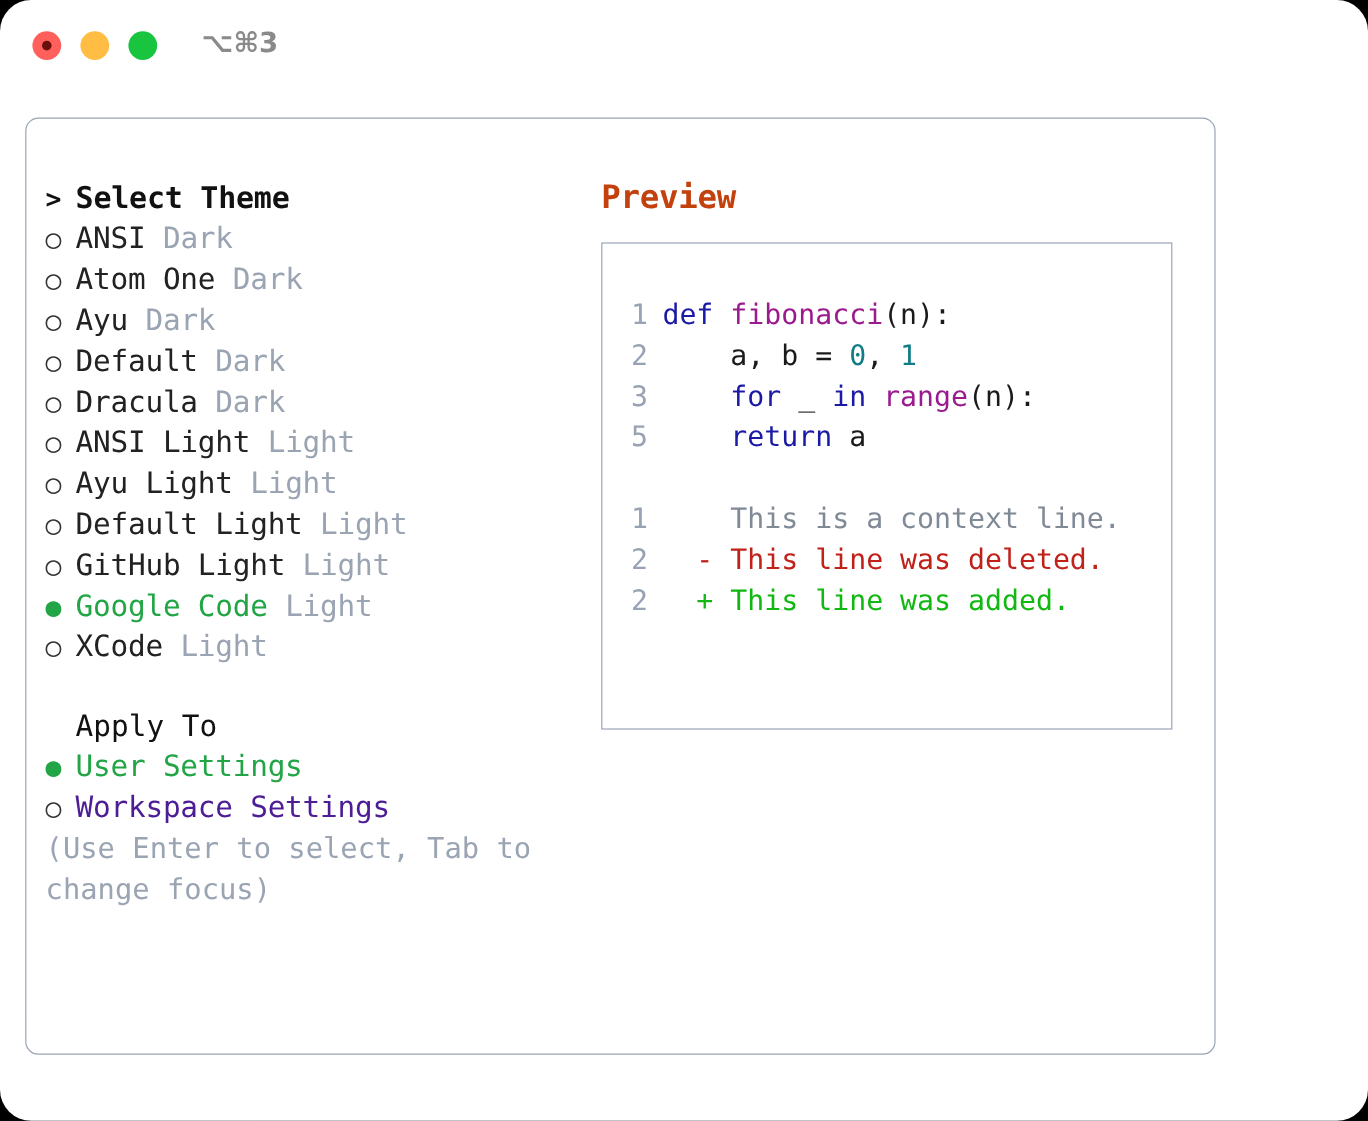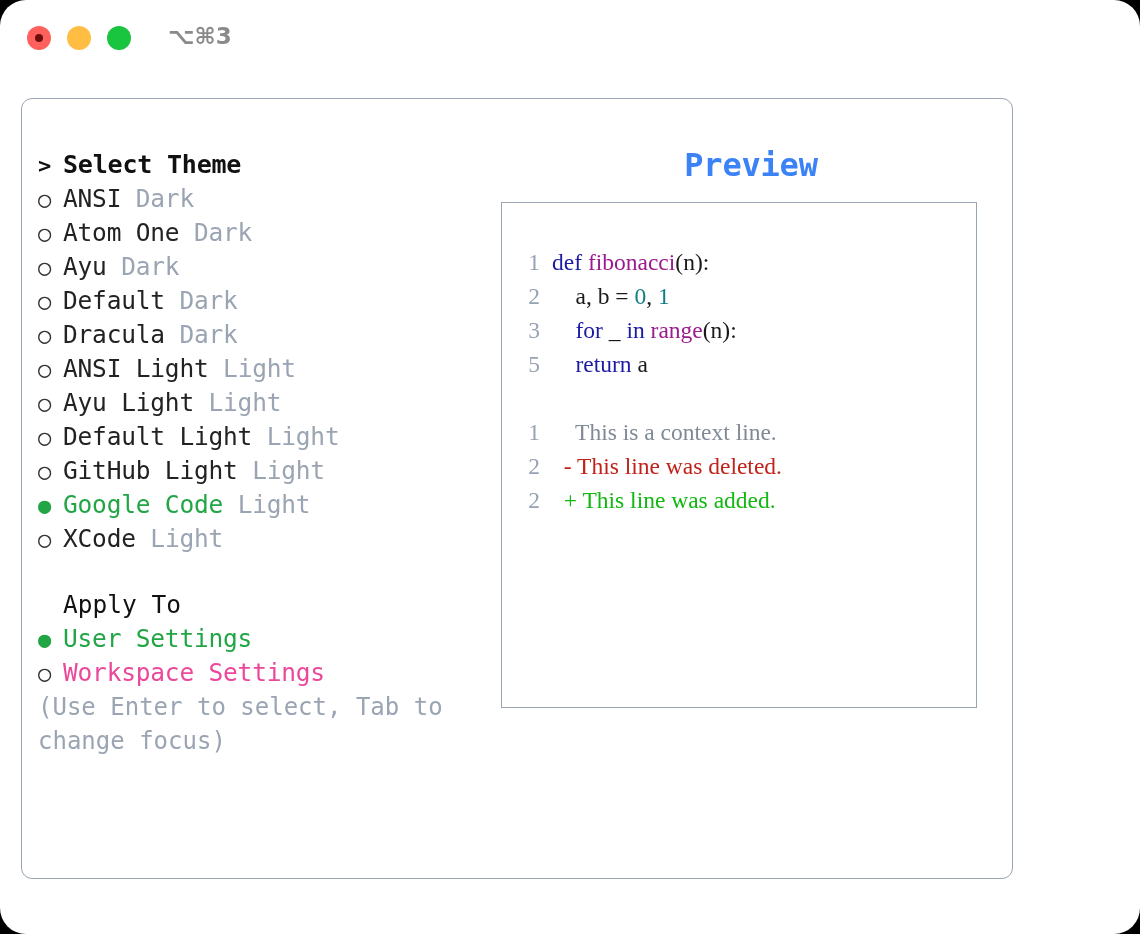--- a/index.html
+++ b/index.html
@@ -113,54 +113,52 @@
   #apply-to-header {
     height: 34px;
     line-height: 34px;
     font-size: 24.5px;
     color: #111111;
     padding-left: 25px;
     margin-top: 32px;
   }
   .apply-row .marker.unselected { color: #333333; }
   .apply-row .marker.selected   { color: #22a545; }
-  .apply-label { color: #ec4899; }
+  .apply-label { color: #4c1d95; }
   .apply-row.is-selected .apply-label { color: #22a545; }
 
   #hint-text {
     font-size: 24px;
     line-height: 34px;
     color: #9aa4b2;
     width: 415px;
   }
 
   
   #preview-column {
     position: absolute;
     left: 479px;
     top: 49px;
     width: 500px;
   }
   #preview-title {
-    font-size: 32px;
-    font-weight: 700;
-    color: #3b82f6;
+    font-size: 27px;
+    font-weight: 700;
+    color: #c2410c;
     line-height: 34px;
     letter-spacing: -0.2px;
-    text-align: center;
   }
   #preview-box {
     margin-top: 20px;
     width: 476px;
-    height: 506px;
+    height: 406px;
     border: 1.5px solid #9aa5b4;
     box-sizing: border-box;
     background: #ffffff;
     position: relative;
-    font-family: Liberation Serif, serif;
   }
   #code-area {
     position: absolute;
     left: 12px;
     top: 42px;
     font-size: 23.5px;
     line-height: 34px;
   }
   .code-line { white-space: pre; height: 34px; }
   .lineno {

